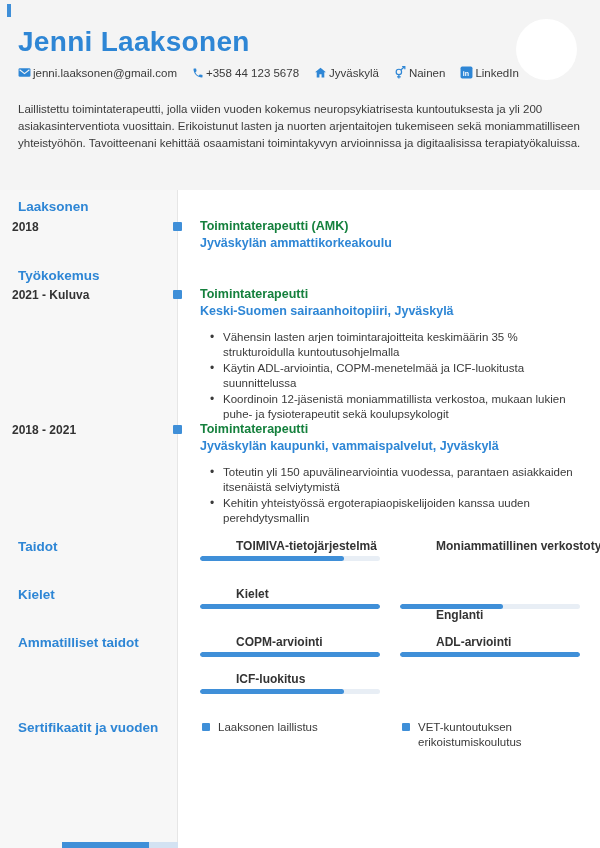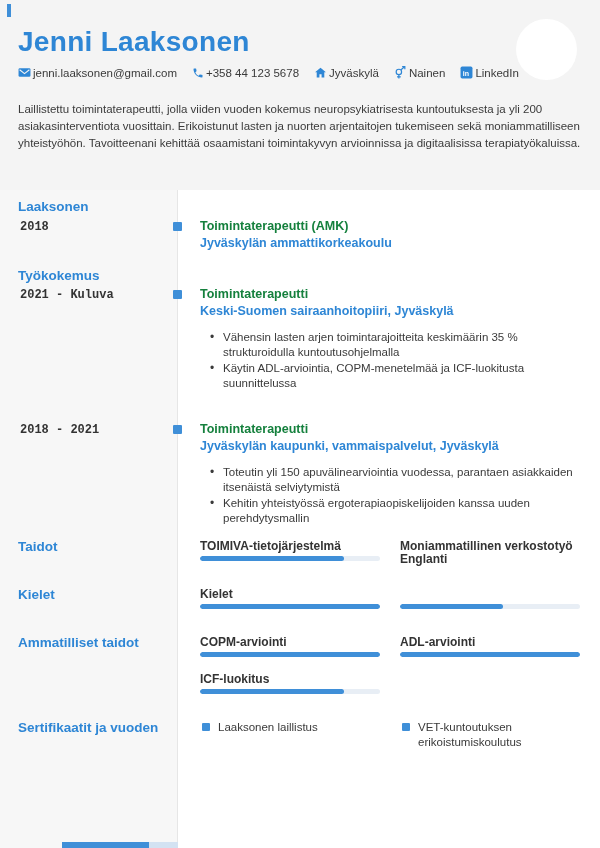--- a/index.html
+++ b/index.html
@@ -24,30 +24,30 @@
 
   .contact-row { position: absolute; left: 18px; top: 66px; display: flex; align-items: center; gap: 15px; font-size: 11.5px; color: #3a3a3a; }
   .contact-item { display: flex; align-items: flex-end; gap: 2px; white-space: nowrap; }
   .cicon { display: inline-flex; color: var(--accent); }
   .cicon svg { display: block; }
 
   .summary { position: absolute; left: 18px; top: 101px; width: 566px; font-size: 11.5px; line-height: 17px; color: #3a3a3a; }
 
   .sec-heading { position: absolute; left: 18px; font-size: 13.5px; font-weight: bold; color: var(--accent); }
 
-  .period { position: absolute; left: 20px; font-size: 12px; font-weight: bold; color: #333333; font-family: Liberation Mono, monospace; }
+  .period { position: absolute; left: 12px; font-size: 12px; font-weight: bold; color: #333333; }
   .marker { position: absolute; left: 173px; width: 9px; height: 9px; background: var(--bar-fill); border-radius: 1px; }
   .entry-title { position: absolute; left: 200px; font-size: 12.5px; font-weight: bold; color: #15803d; }
   .entry-org { position: absolute; left: 200px; font-size: 12.5px; font-weight: bold; color: var(--accent); }
 
   .bullets { position: absolute; left: 223px; width: 366px; list-style: none; font-size: 11.5px; line-height: 15px; color: #3a3a3a; }
   .bullets li { position: relative; margin-bottom: 1px; }
   .bullets li::before { content: "\2022"; position: absolute; left: -13px; top: 0; color: #3a3a3a; font-size: 12px; }
 
-  .skill-label { position: absolute; font-size: 12px; font-weight: bold; color: #333333; white-space: nowrap; }
+  .skill-label { position: absolute; font-size: 12px; font-weight: bold; color: #333333; white-space: nowrap; margin-left: 36px; }
   .bar-track { position: absolute; width: 180px; height: 5px; background: var(--bar-track); border-radius: 3px; overflow: hidden; }
   .bar-fill { height: 100%; background: var(--bar-fill); border-radius: 3px; }
 
   .cert-marker { position: absolute; width: 8px; height: 8px; background: var(--bar-fill); border-radius: 1px; }
   .cert-text { position: absolute; font-size: 11.5px; line-height: 15px; color: #3a3a3a; }
   .col1 { left: 200px; } .col2 { left: 400px; }
 </style>
 </head>
 <body>
 
@@ -120,20 +120,21 @@
 
   <div class="sec-heading" style="top:268px">Työkokemus</div>
 
   <div class="period" style="top:288px">2021 - Kuluva</div>
   <div class="marker" style="top:290px"></div>
   <div class="entry-title" style="top:287px">Toimintaterapeutti</div>
   <div class="entry-org" style="top:304px">Keski-Suomen sairaanhoitopiiri, Jyväskylä</div>
   <ul class="bullets" style="top:330px">
     <li>Vähensin lasten arjen toimintarajoitteita keskimäärin 35 % strukturoidulla kuntoutusohjelmalla</li>
     <li>Käytin ADL-arviointia, COPM-menetelmää ja ICF-luokitusta suunnittelussa</li>
+    <li>Koordinoin 12-jäsenistä moniammatillista verkostoa, mukaan lukien puhe- ja fysioterapeutit sekä koulupsykologit</li>
   </ul>
 
   <div class="period" style="top:423px">2018 - 2021</div>
   <div class="marker" style="top:425px"></div>
   <div class="entry-title" style="top:422px">Toimintaterapeutti</div>
   <div class="entry-org" style="top:439px">Jyväskylän kaupunki, vammaispalvelut, Jyväskylä</div>
   <ul class="bullets" style="top:465px">
     <li>Toteutin yli 150 apuvälinearviointia vuodessa, parantaen asiakkaiden itsenäistä selviytymistä</li>
     <li>Kehitin yhteistyössä ergoterapiaopiskelijoiden kanssa uuden perehdytysmallin</li>
   </ul>
@@ -143,21 +144,21 @@
   <div class="bar-track col1" style="top:556px">
     <div class="bar-fill" style="width: 80%;"></div>
   </div>
   <div class="skill-label col2" style="top:539px">Moniammatillinen verkostotyö</div>
 
   <div class="sec-heading" style="top:587px">Kielet</div>
   <div class="skill-label col1" style="top:587px">Kielet</div>
   <div class="bar-track col1" style="top:604px">
     <div class="bar-fill" style="width: 100%;"></div>
   </div>
-  <div class="skill-label col2" style="top:552px">Englanti</div>
+  <div class="skill-label col2" style="top:608px">Englanti</div>
   <div class="bar-track col2" style="top:604px">
     <div class="bar-fill" style="width: 57%;"></div>
   </div>
 
   <div class="sec-heading" style="top:635px">Ammatilliset taidot</div>
   <div class="skill-label col1" style="top:635px">COPM-arviointi</div>
   <div class="bar-track col1" style="top:652px">
     <div class="bar-fill" style="width: 100%;"></div>
   </div>
   <div class="skill-label col2" style="top:635px">ADL-arviointi</div>

